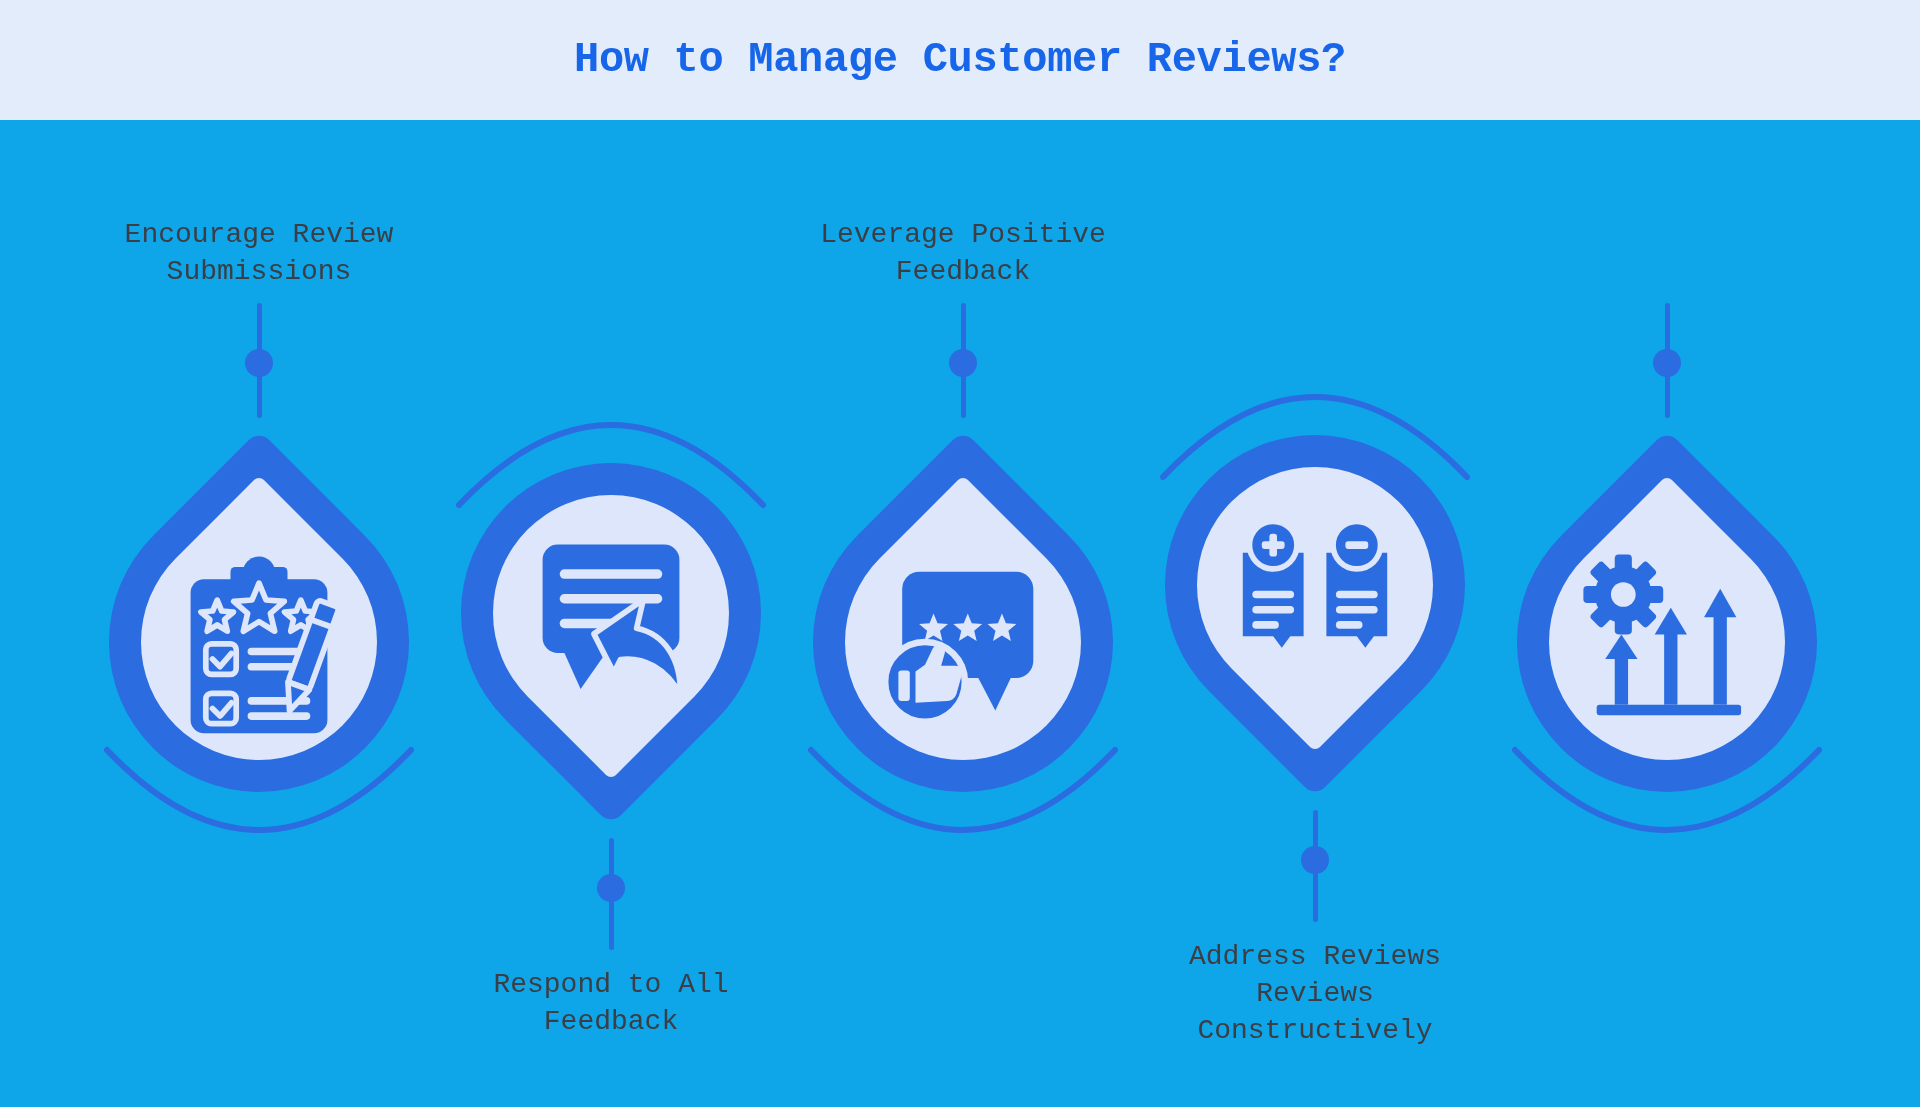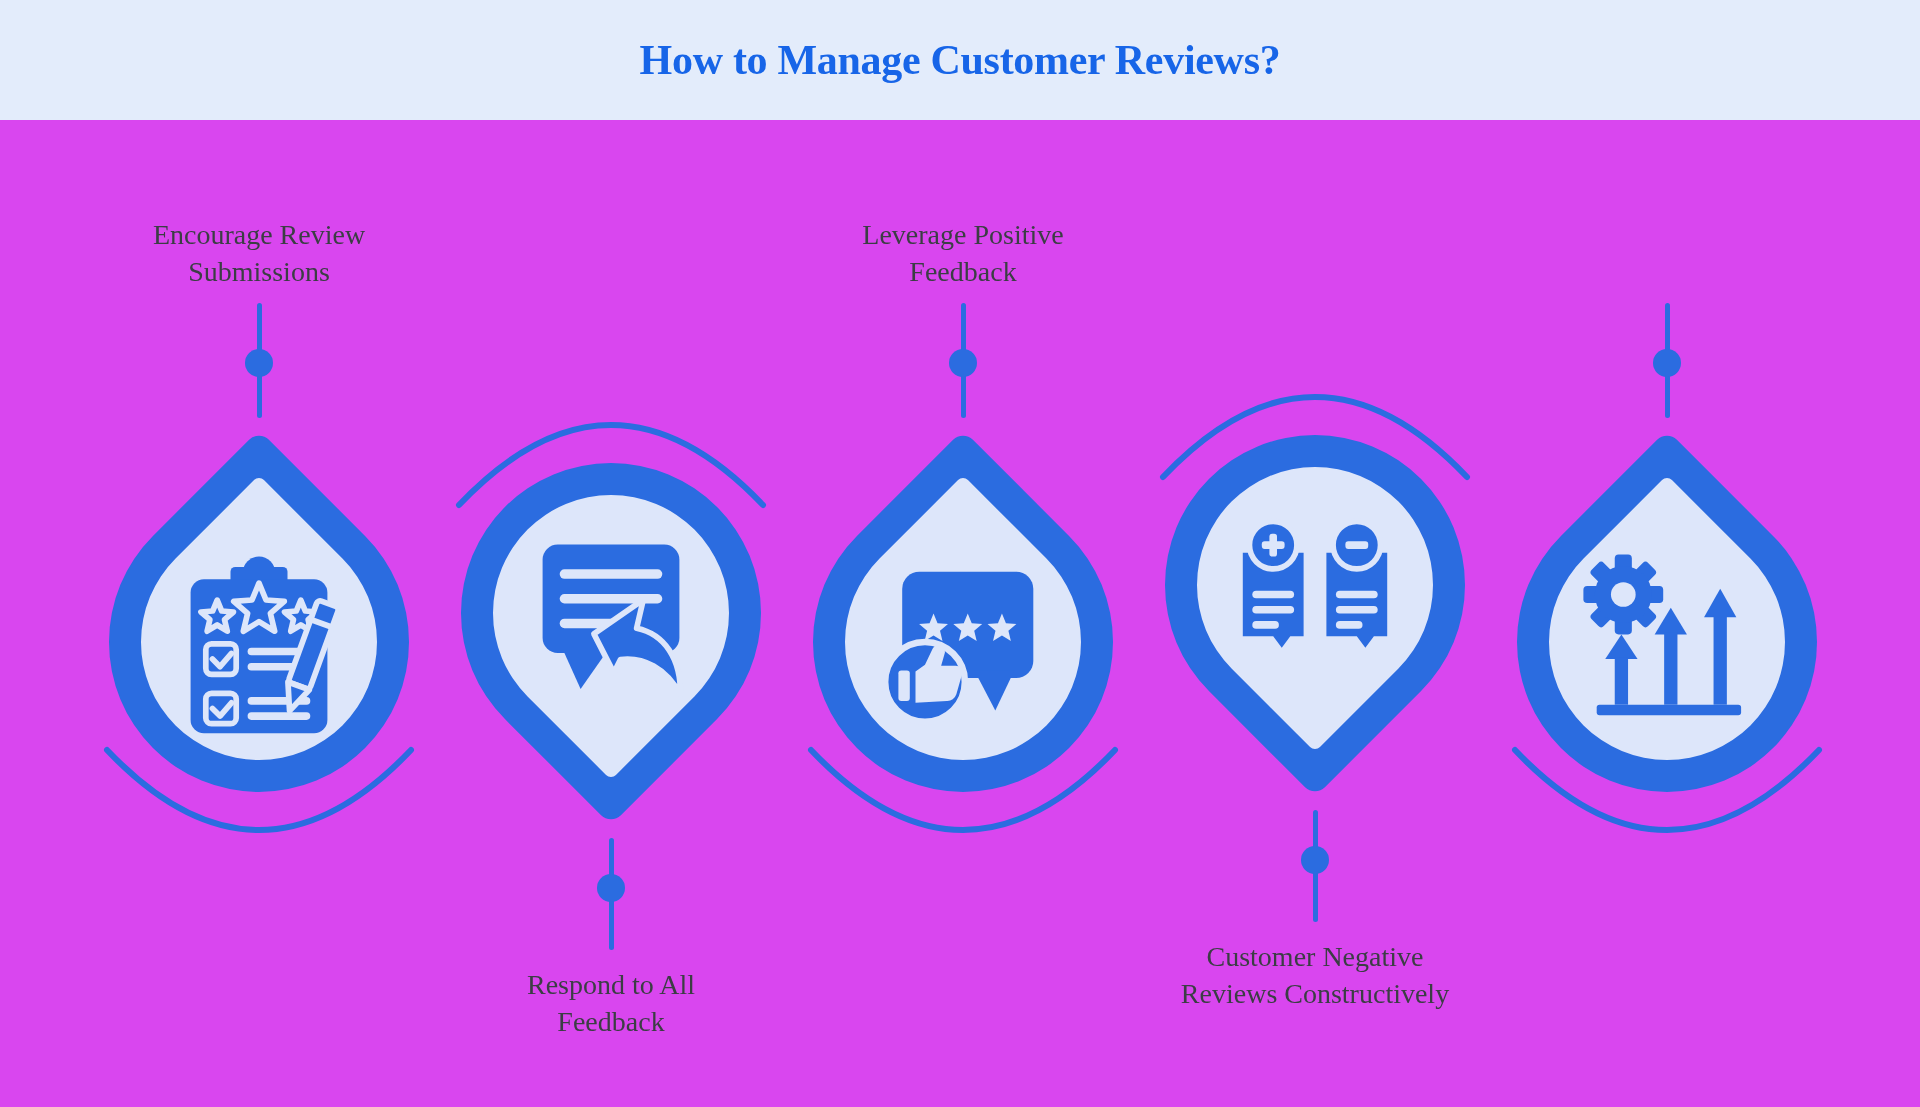--- a/index.html
+++ b/index.html
@@ -4,22 +4,22 @@
 <style>
   :root{
     --blue:#2b6ce0;
     --light:#dde6fa;
     --band:#e3ecfb;
     --title:#1765e8;
     --label:#3b3e44;
   }
   html,body{margin:0;padding:0;background:#fff;}
   .page{
-    position:relative;width:1920px;height:1107px;background:#d946ef;
-    font-family:Liberation Serif, serif;overflow:hidden;
+    position:relative;width:1920px;height:1107px;background:#0ea5e9;
+    font-family:Liberation Mono, monospace;overflow:hidden;
   }
   .header{
     position:absolute;left:0;top:0;width:1920px;height:120px;
     background:var(--band);display:flex;align-items:center;justify-content:center;
   }
   .title{
     color:var(--title);font-size:42px;font-weight:700;letter-spacing:-0.3px;
   }
   .canvas{position:absolute;left:4px;top:120px;width:1920px;height:839px;}
   .col{position:absolute;top:0;width:352px;height:987px;}
@@ -184,21 +184,21 @@
             <rect x="132" y="40" width="24" height="8" rx="3" fill="var(--light)"></rect>
             <rect x="122" y="92" width="44" height="8" rx="4" fill="var(--light)"></rect>
             <rect x="122" y="108" width="44" height="8" rx="4" fill="var(--light)"></rect>
             <rect x="122" y="124" width="28" height="8" rx="4" fill="var(--light)"></rect>
           </g>
         </svg>
       </div>
       <div class="vline vline-bottom"></div>
       <div class="dot dot-bottom"></div>
       <div class="step-label label-bottom">
-        <span>Customer Negative</span><br>
+        <span>Address Reviews</span><br>
         <span>Reviews Constructively</span>
       </div>
     </div>
 
     <div class="col col5">
       <div class="vline vline-top"></div>
       <div class="dot dot-top"></div>
       <svg class="arc arc-bottom" viewBox="0 0 440 560">
         <path d="M 68 388 Q 220 548 372 388" fill="none" stroke="var(--blue)" stroke-width="6" stroke-linecap="round"></path>
       </svg>

